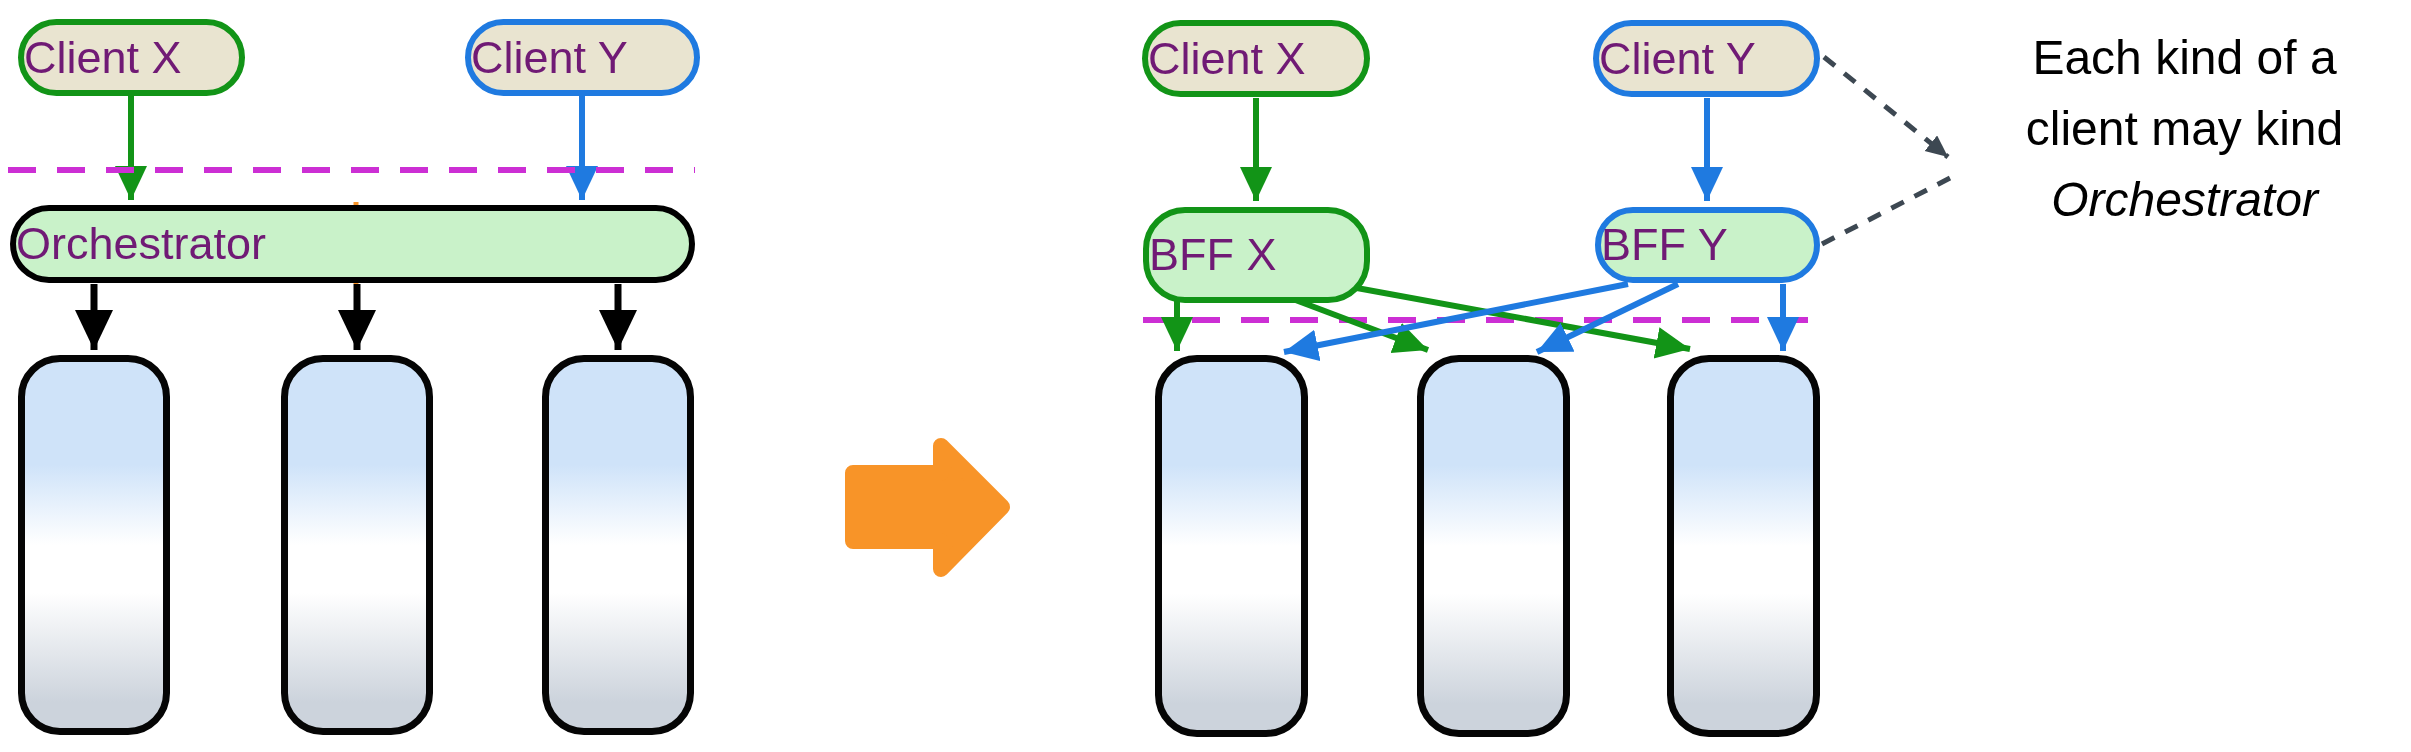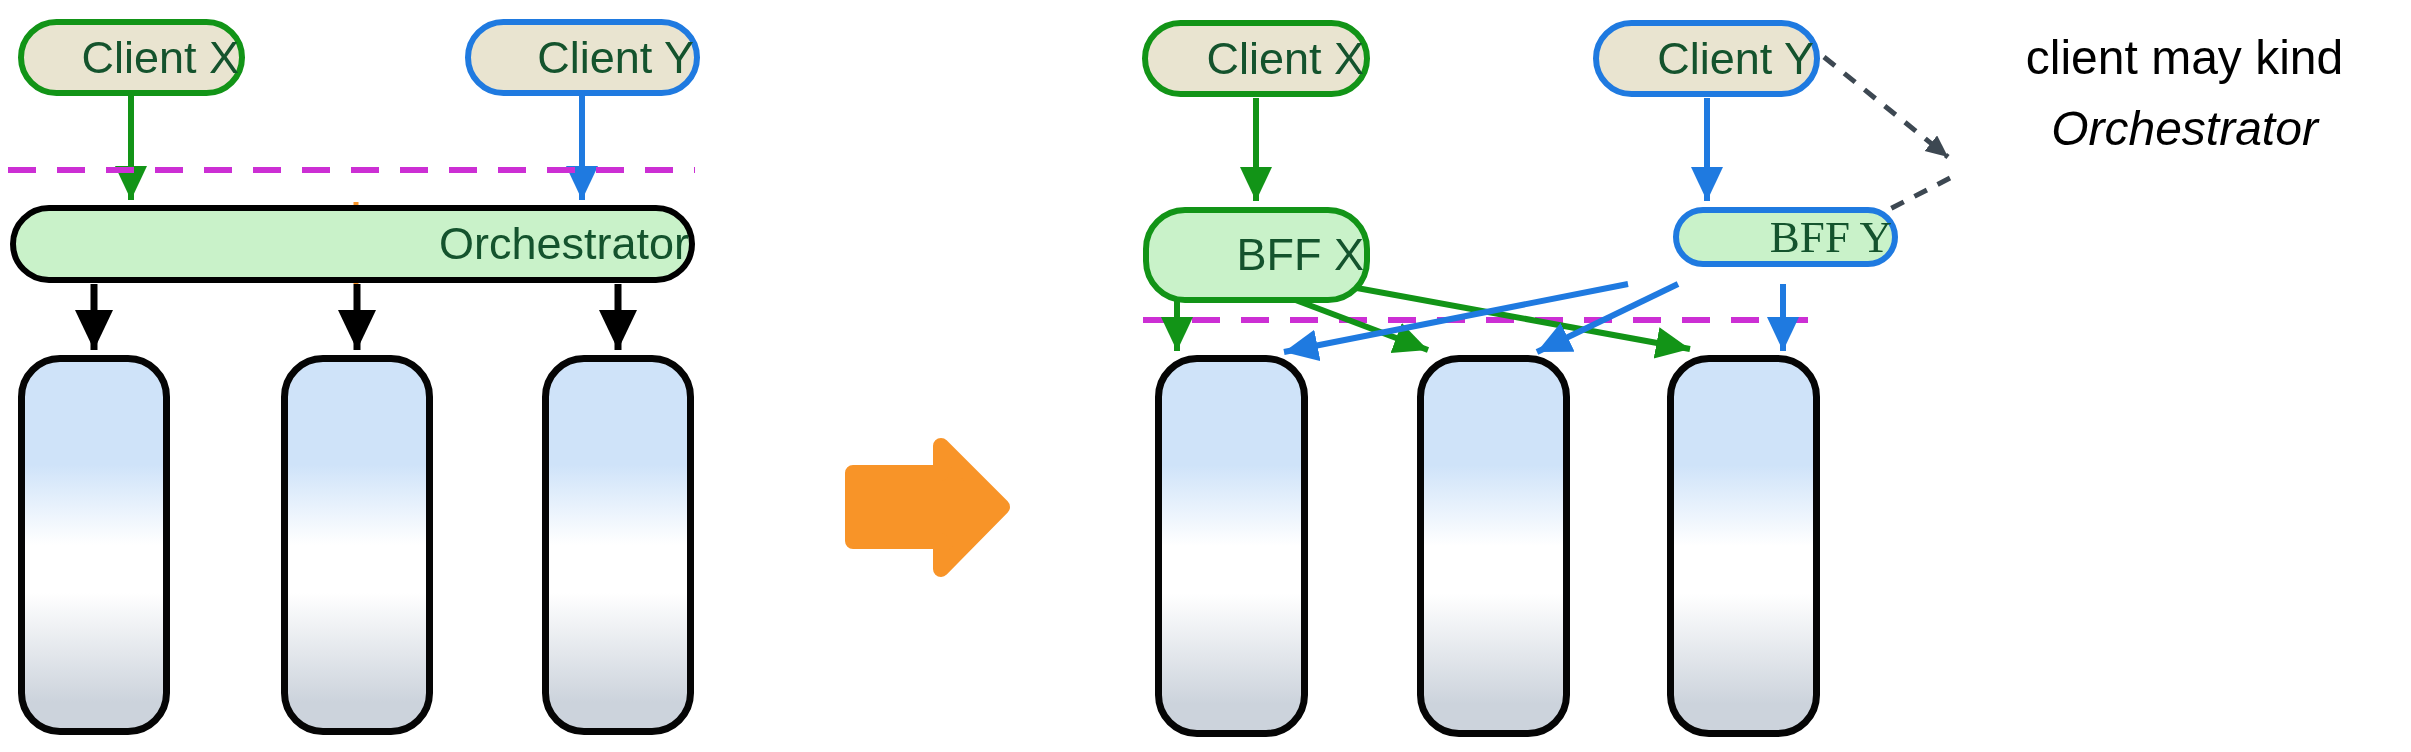--- a/index.html
+++ b/index.html
@@ -21,23 +21,23 @@
   .stroke-dark-dash{stroke:var(--darkgray);stroke-width:5;fill:none;stroke-dasharray:14 12;}
   .fill-green{fill:var(--green);}
   .fill-blue{fill:var(--blue);}
   .fill-black{fill:#000000;}
   .fill-dark{fill:var(--darkgray);}
   .block-arrow{fill:var(--orange);stroke:var(--orange);stroke-width:16;stroke-linejoin:round;}
 
   
   .pill{
     position:absolute;
-    display:flex;align-items:center;justify-content:flex-end;
+    display:flex;align-items:center;justify-content:flex-start;
     border-radius:42px;
-    font-size:45px;color:#14532d;
+    font-size:45px;color:#701a75;
     box-sizing:border-box;
     white-space:nowrap;
   }
   .pill.beige{background:var(--beige);}
   .pill.greenfill{background:var(--nodegreen);}
   .pill.border-green{border:6px solid var(--green);}
   .pill.border-blue{border:6px solid var(--blue);}
   .pill.border-black{border:6px solid #000;}
 
   .service{
@@ -123,26 +123,27 @@
 
   <div class="pill beige border-green" style="left:1142px;top:20px;width:228px;height:77px;">
     <span>Client X</span>
   </div>
   <div class="pill beige border-blue" style="left:1593px;top:20px;width:227px;height:77px;">
     <span>Client Y</span>
   </div>
   <div class="pill greenfill border-green" style="left:1143px;top:207px;width:227px;height:96px;">
     <span>BFF X</span>
   </div>
-  <div class="pill greenfill border-blue" style="left:1673px;top:207px;width:225px;height:60px;font-family:Liberation Serif, serif;">
+  <div class="pill greenfill border-blue" style="left:1595px;top:207px;width:225px;height:76px;">
     <span>BFF Y</span>
   </div>
 
   <div class="service" style="left:1155px;top:355px;width:153px;height:382px;"></div>
   <div class="service" style="left:1417px;top:355px;width:153px;height:382px;"></div>
   <div class="service" style="left:1667px;top:355px;width:153px;height:382px;"></div>
 
   <div class="annotation">
+    <span class="line">Each kind of a</span>
     <span class="line">client may kind</span>
     <span class="line italic">Orchestrator</span>
   </div>
 
 </div>
 
 </body></html>

